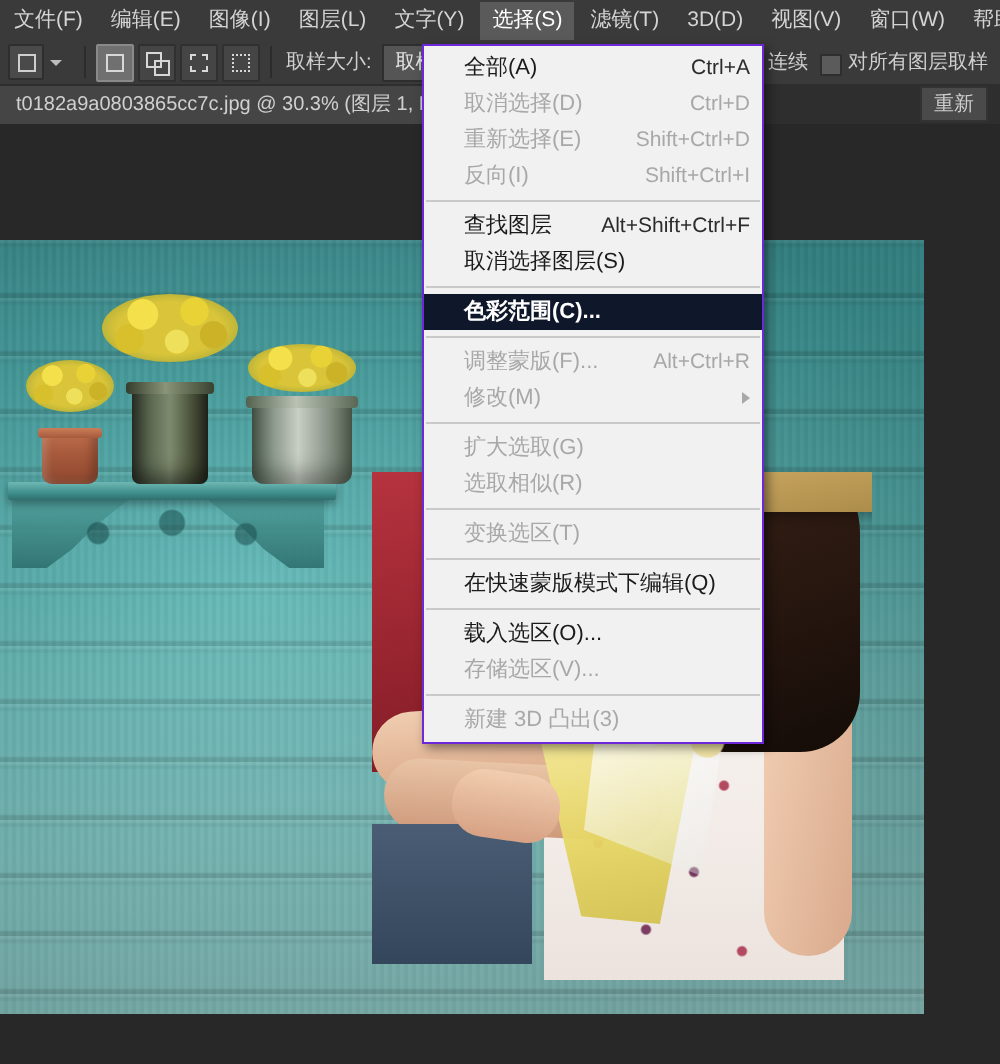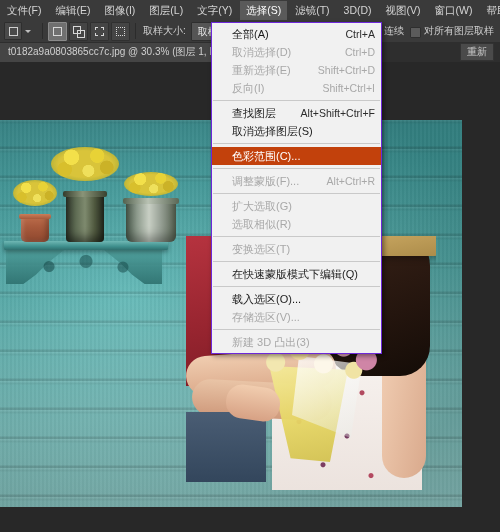--- a/index.html
+++ b/index.html
@@ -286,21 +286,21 @@
     padding:2px 0;z-index:50;
   }
   .mi{
     display:flex;align-items:center;height:18px;
     padding:0 6px 0 20px;font-size:11px;color:#1b1b1b;
     white-space:nowrap;position:relative;line-height:18px;
   }
   .mi .label{flex:0 0 auto;}
   .mi .accel{margin-left:auto;padding-left:14px;font-size:10.5px;color:#2c2c2c;}
   .mi.disabled .label,.mi.disabled .accel{color:#a8a8a8;}
-  .mi.highlight{background:#c2410c;}
+  .mi.highlight{background:#0f172a;font-weight:bold;}
   .mi.highlight .label,.mi.highlight .accel{color:#fff;}
   .mi .arrow{
     margin-left:auto;width:0;height:0;
     border-top:3.5px solid transparent;border-bottom:3.5px solid transparent;
     border-left:4px solid #333;
   }
   .mi.disabled .arrow{border-left-color:#a8a8a8;}
   .msep{height:1px;background:#c9c9c9;margin:3px 1px;}
 </style>
 </head>
@@ -447,20 +447,24 @@
       <span class="label">色彩范围(C)...</span>
       <span class="accel"></span>
     </div>
 
     <div class="msep"></div>
 
     <div class="mi disabled">
       <span class="label">调整蒙版(F)...</span>
       <span class="accel">Alt+Ctrl+R</span>
     </div>
+    <div class="mi disabled">
+      <span class="label">修改(M)</span>
+      <span class="arrow"></span>
+    </div>
 
     <div class="msep"></div>
 
     <div class="mi disabled">
       <span class="label">扩大选取(G)</span>
       <span class="accel"></span>
     </div>
     <div class="mi disabled">
       <span class="label">选取相似(R)</span>
       <span class="accel"></span>

